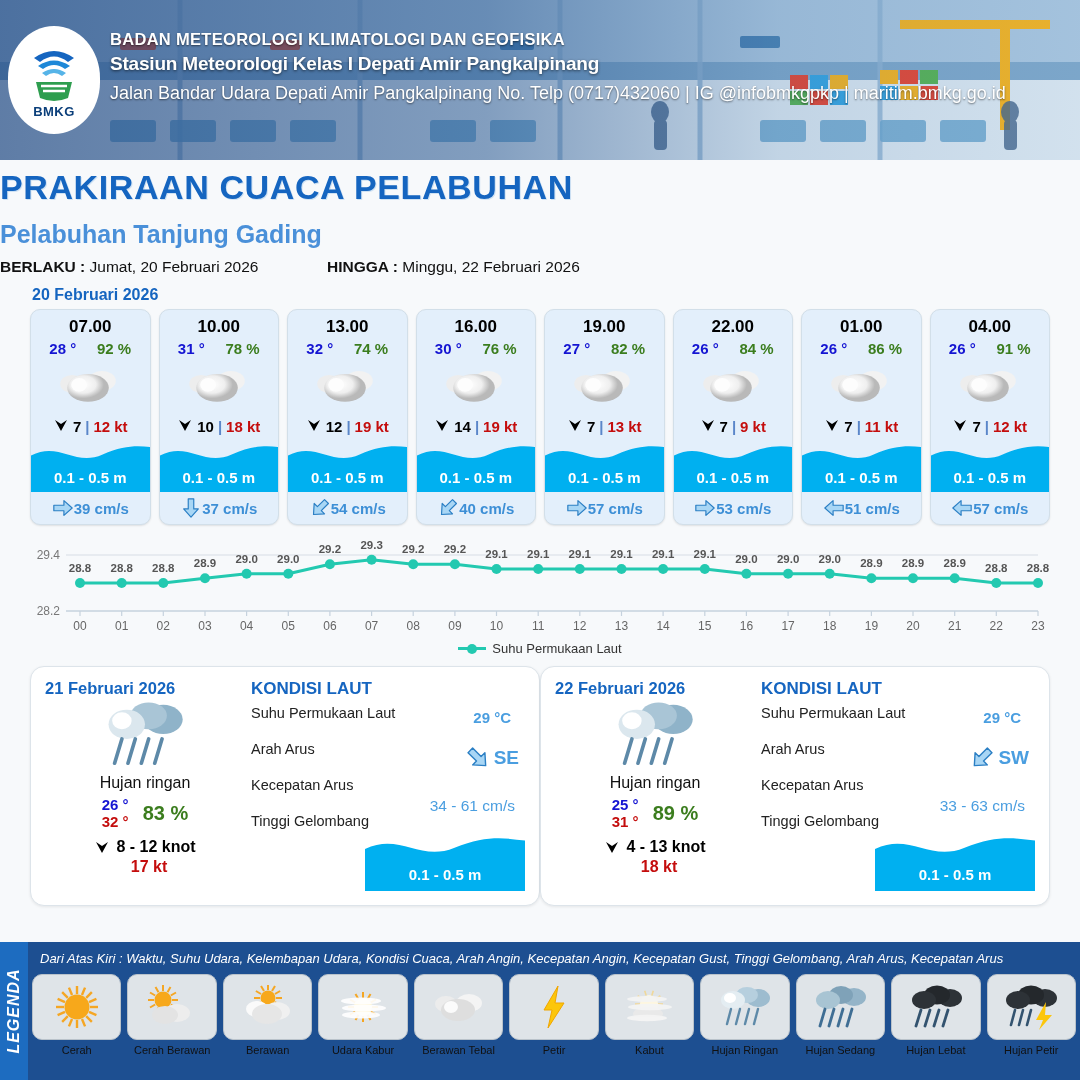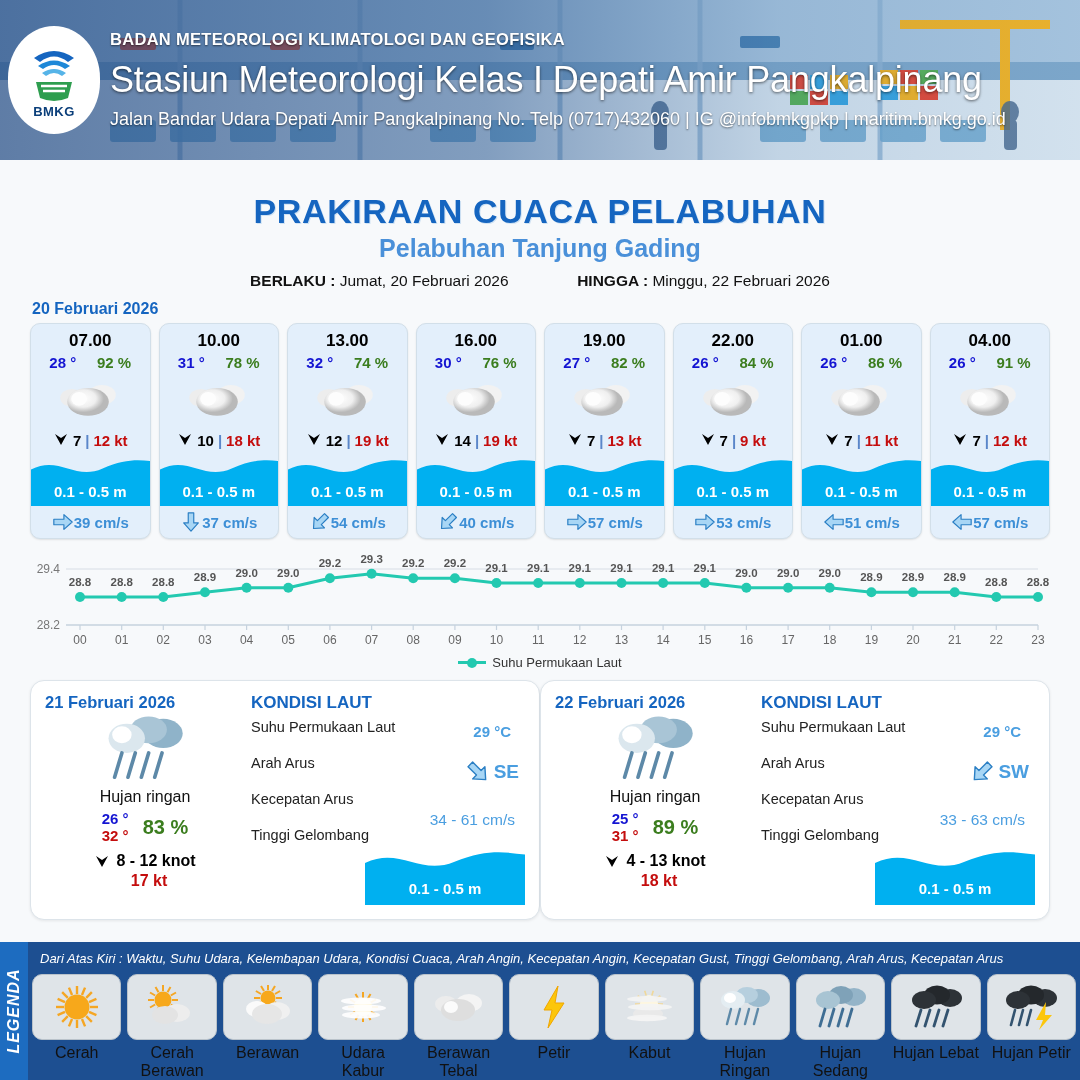--- a/index.html
+++ b/index.html
@@ -20,30 +20,30 @@
     background:linear-gradient(90deg, rgba(20,60,120,.62) 0%, rgba(25,70,130,.45) 45%, rgba(30,80,140,.12) 72%, rgba(30,80,140,.03) 100%);
   }
   .bmkg-logo {
     position:absolute; left:8px; top:26px; width:92px; height:108px;
     background:#fff; border-radius:48px/54px;
     display:flex; flex-direction:column; align-items:center; justify-content:center;
   }
   .logo-txt { font-size:13px; font-weight:bold; color:#0b3f7a; letter-spacing:.5px; }
   .hdr-text { position:absolute; left:110px; top:30px; right:20px; color:#fff; }
   .hdr-l1 { font-size:16.5px; font-weight:bold; letter-spacing:.3px; text-shadow:0 1px 2px rgba(0,0,0,.55); }
-  .hdr-l2 { font-size:36px; font-weight:normal; margin-top:10px; letter-spacing:-.2px; text-shadow:0 1px 3px rgba(0,0,0,.6); }
+  .hdr-l2 { font-size:19px; font-weight:bold; margin-top:4px; letter-spacing:-.2px; text-shadow:0 1px 3px rgba(0,0,0,.6); }
   .hdr-l3 { font-size:18px; margin-top:8px; text-shadow:0 1px 2px rgba(0,0,0,.55); }
 
   
-  .title-wrap { text-align:center; padding-top:32px; }
+  .title-wrap { padding-top:8px; }
   .title-main {
     font-size:34px; font-weight:bold; color:#1565c0; letter-spacing:.6px;
     text-shadow:1px 1px 0 #cfe2f3;
   }
-  .title-sub { font-size:25px; font-weight:bold; color:#4a90d9; margin-top:3px; }
+  .title-sub { font-size:25px; font-weight:bold; color:#4a90d9; margin-top:13px; }
   .valid-row { margin-top:9px; font-size:15.5px; color:#111; }
   .valid-row .lbl { font-weight:bold; }
   .valid-row .gap { display:inline-block; width:60px; }
 
   
   .date-label { font-size:16px; font-weight:bold; color:#1565c0; margin:10px 0 5px 32px; }
   .cards { display:flex; gap:8px; padding:0 30px; }
   .card {
     width:128px; background:#e3effb; border:1px solid #d2dfe9; border-radius:10px;
     overflow:hidden; position:relative; box-shadow:0 1px 2px rgba(0,0,0,.10);
@@ -110,21 +110,21 @@
     transform:rotate(-90deg); white-space:nowrap; color:#fff; font-size:16px;
     font-weight:bold; font-style:italic; letter-spacing:1px;
   }
   .legend-cap { position:absolute; left:40px; top:9px; color:#fff; font-size:13px; font-style:italic; }
   .legend-icons { position:absolute; left:32px; right:4px; top:32px; display:flex; gap:6px; }
   .leg-item { flex:1; display:flex; flex-direction:column; align-items:center; }
   .leg-box {
     width:100%; height:66px; background:#dfe4e8; border:1px solid #b9c2ca; border-radius:10px;
     display:flex; align-items:center; justify-content:center;
   }
-  .leg-lbl { margin-top:4px; font-size:16px; color:#111; text-align:center; }
+  .leg-lbl { margin-top:4px; font-size:11px; color:#111; text-align:center; }
 </style>
 </head>
 <body>
 
 <div class="header">
   <svg class="hdr-art" width="1080" height="160" viewBox="0 0 1080 160">
     <rect x="0" y="0" width="1080" height="62" fill="#a8c6e0"></rect>
     <rect x="0" y="62" width="1080" height="18" fill="#7fa9cc"></rect>
     <rect x="0" y="80" width="1080" height="80" fill="#d8e6f1"></rect>
     <g fill="#e05a3a">

